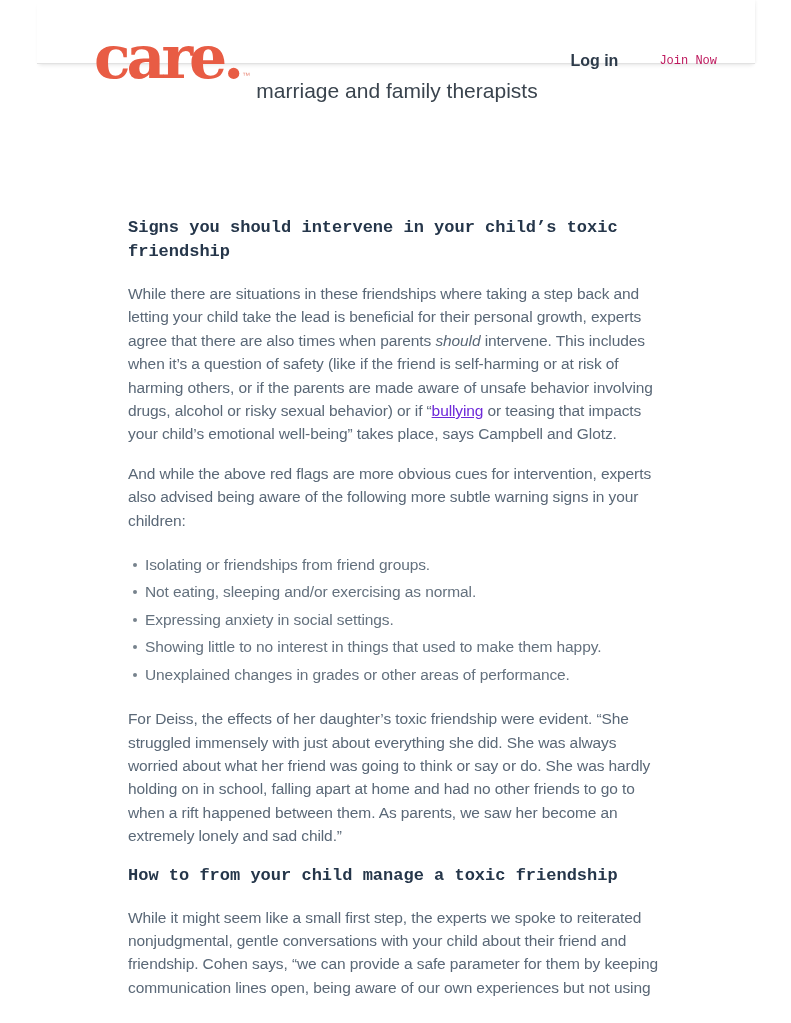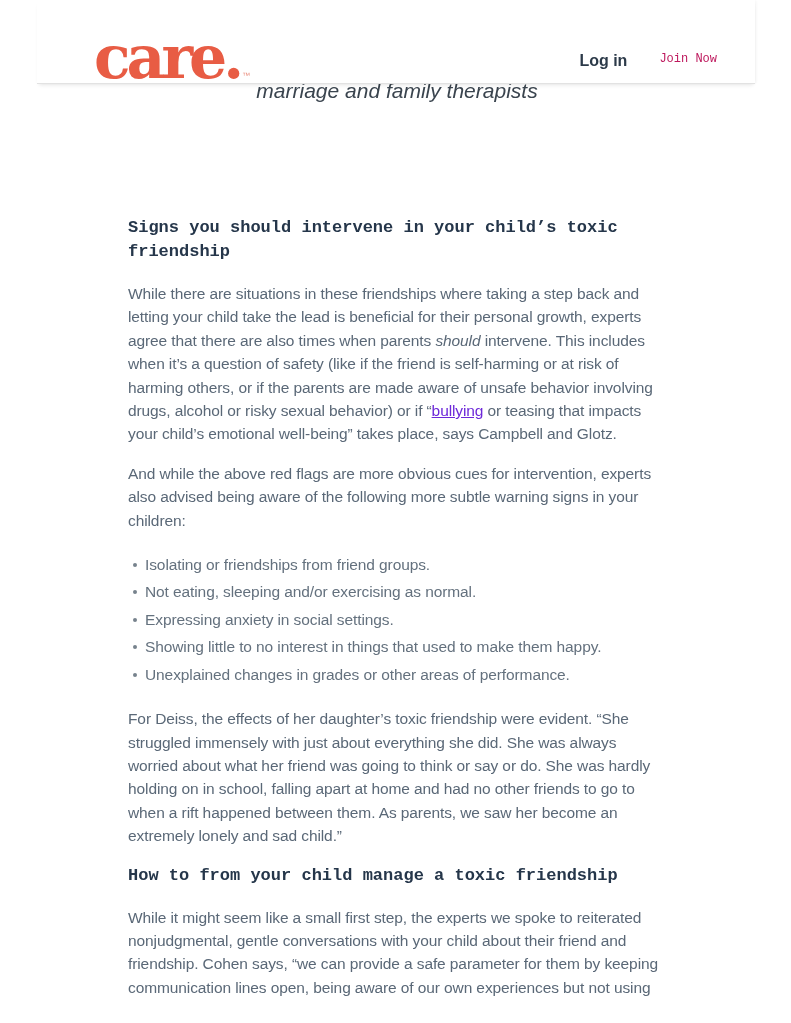--- a/index.html
+++ b/index.html
@@ -18,34 +18,33 @@
     overflow: hidden;
   }
 
   
   .scrolled-caption {
     position: absolute;
     left: 128px;
     top: 77px;
     width: 538px;
     text-align: center;
-    font-style: italic;
     font-size: 21px;
     line-height: 27px;
     color: #3a444e;
     z-index: 1;
   }
 
   
   .site-header {
     position: absolute;
     left: 37px;
     top: 0;
     width: 718px;
-    height: 84px;
+    height: 64px;
     background: #ffffff;
     border-bottom: 1px solid #e2e2e2;
     box-shadow: 0 3px 4px -2px rgba(0,0,0,0.10), 2px 0 3px -1px rgba(0,0,0,0.05);
     z-index: 5;
   }
   .logo {
     position: absolute;
     left: 57px;
     top: 32px;
     color: #e85c44;
@@ -64,22 +63,22 @@
     letter-spacing: 0;
     color: #eb9384;
     vertical-align: baseline;
     margin-left: 2px;
   }
   .header-nav {
     position: absolute;
     right: 38px;
     top: 52px;
     display: flex;
-    align-items: flex-start;
-    gap: 32px;
+    align-items: center;
+    gap: 41px;
   }
   .login-link {
     font-size: 16px;
     font-weight: bold;
     color: #2c3a49;
     text-decoration: none;
     cursor: pointer;
   }
   .join-link {
     font-size: 12px;

